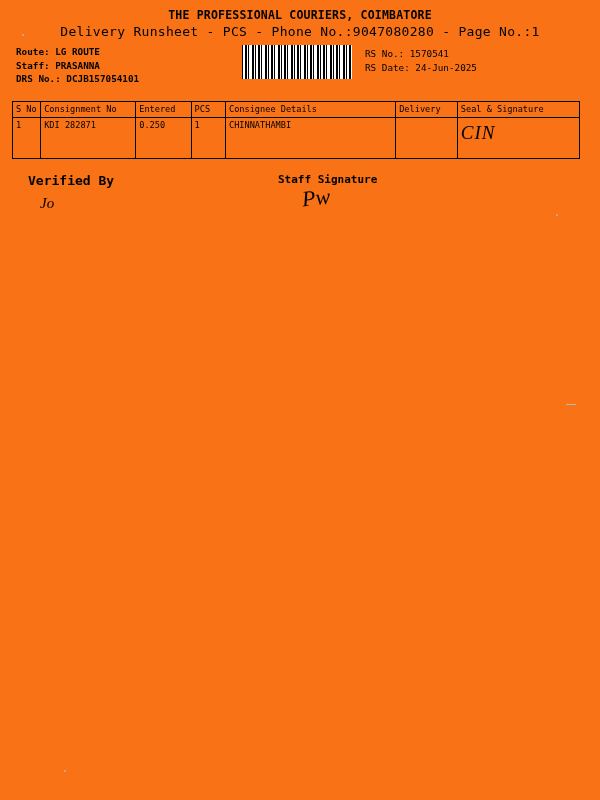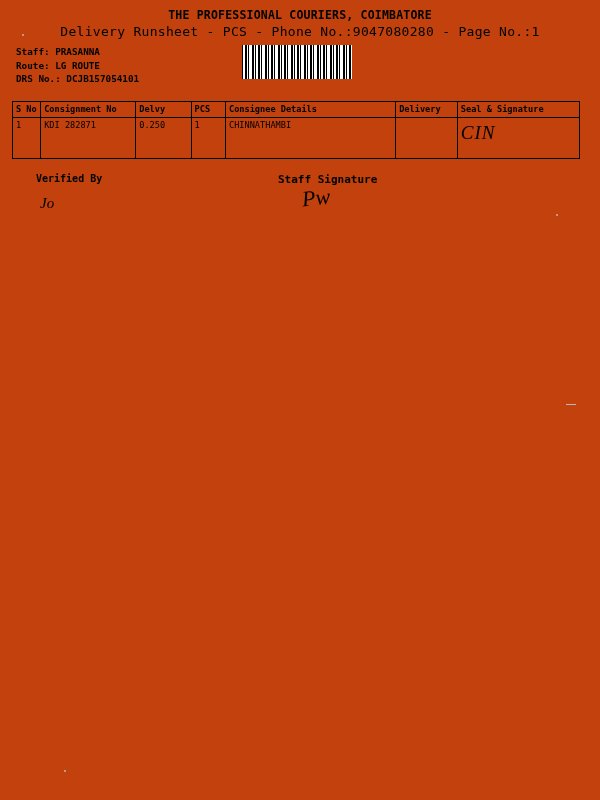--- a/index.html
+++ b/index.html
@@ -14,21 +14,21 @@
     font-family: "DejaVu Sans Mono", monospace;
     color: #000000;
     overflow: hidden;
   }
 
   .page {
     position: absolute;
     left: 0; top: 0;
     width: 600px;
     height: 800px;
-    background: #c2410c;
+    background: #f97316;
   }
 
   
   .speck {
     position: absolute;
     background: #b8b8b8;
     border-radius: 50%;
   }
 
   .doc {
@@ -105,21 +105,21 @@
   table.grid th, table.grid td {
     border: 1px solid #000;
     font-size: 8.6px;
     font-weight: normal;
     padding: 2px 3px;
     text-align: left;
     vertical-align: top;
     font-family: "DejaVu Sans Mono", monospace;
   }
   table.grid th {
-    font-weight: bold;
+    font-weight: normal;
     height: 11px;
   }
   table.grid td {
     height: 36px;
   }
   .c-sno    { width: 20px; }
   .c-cn     { width: 84px; }
   .c-wt     { width: 46px; }
   .c-pcs    { width: 26px; }
   .c-cons   { width: 156px; }
@@ -145,23 +145,23 @@
   }
 
   .footer {
     margin-top: 14px;
     margin-left: 10px;
     position: relative;
     height: 60px;
   }
   .verified {
     position: absolute;
-    left: 16px;
+    left: 8px;
     top: 0;
-    font-size: 10px;
+    font-size: 13px;
     font-weight: bold;
   }
   .staffsig {
     position: absolute;
     left: 258px;
     top: 0;
     font-size: 11px;
     font-weight: bold;
   }
   .scribble1 {
@@ -192,37 +192,41 @@
   <div class="speck" style="left:566px; top:404px; width:10px; height:1px; border-radius:0;"></div>
   <div class="speck" style="left:64px; top:770px; width:2px; height:2px;"></div>
 
   <div class="doc">
 
     <div class="title">THE PROFESSIONAL COURIERS, COIMBATORE</div>
     <div class="subtitle">Delivery Runsheet - PCS - Phone No.:9047080280 - Page No.:1</div>
 
     <div class="meta-row">
       <div class="meta-left">
+        <div>Route: LG ROUTE</div>
         <div>Staff: PRASANNA</div>
-        <div>Route: LG ROUTE</div>
         <div>DRS No.: DCJB157054101</div>
       </div>
 
       <div class="barcode-wrap">
         <div class="barcode"></div>
       </div>
 
+      <div class="meta-right">
+        <div>RS No.: 1570541</div>
+        <div>RS Date: 24-Jun-2025</div>
+      </div>
     </div>
 
     <table class="grid">
       <thead>
         <tr>
           <th class="c-sno">S No</th>
           <th class="c-cn">Consignment No</th>
-          <th class="c-wt">Delvy</th>
+          <th class="c-wt">Entered</th>
           <th class="c-pcs">PCS</th>
           <th class="c-cons">Consignee Details</th>
           <th class="c-rem">Delivery</th>
           <th class="c-seal">Seal &amp; Signature</th>
         </tr>
       </thead>
       <tbody>
         <tr>
           <td class="c-sno">1</td>
           <td class="c-cn">KDI 282871</td>

